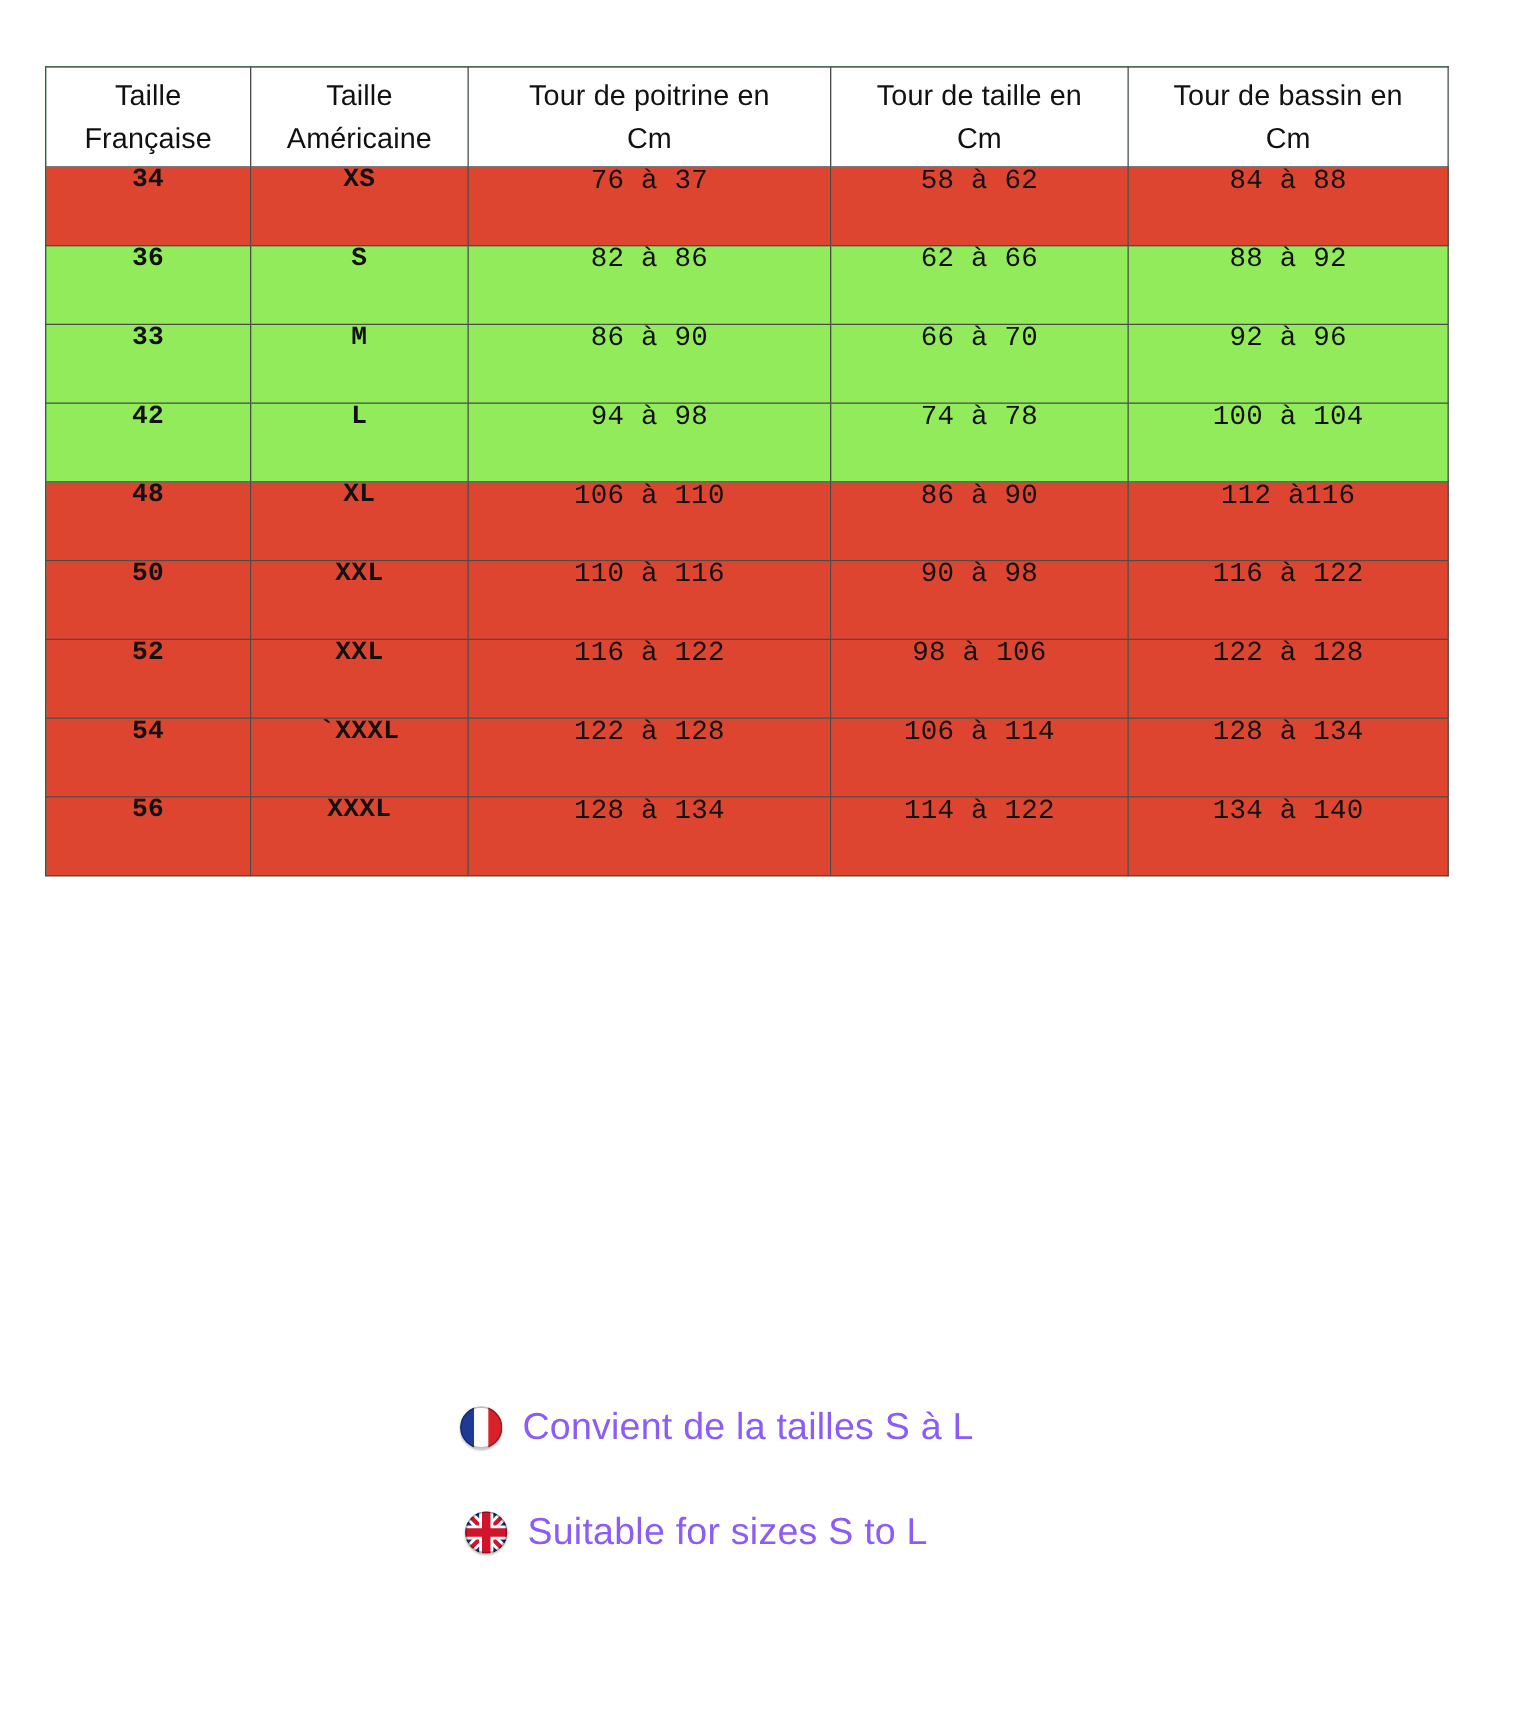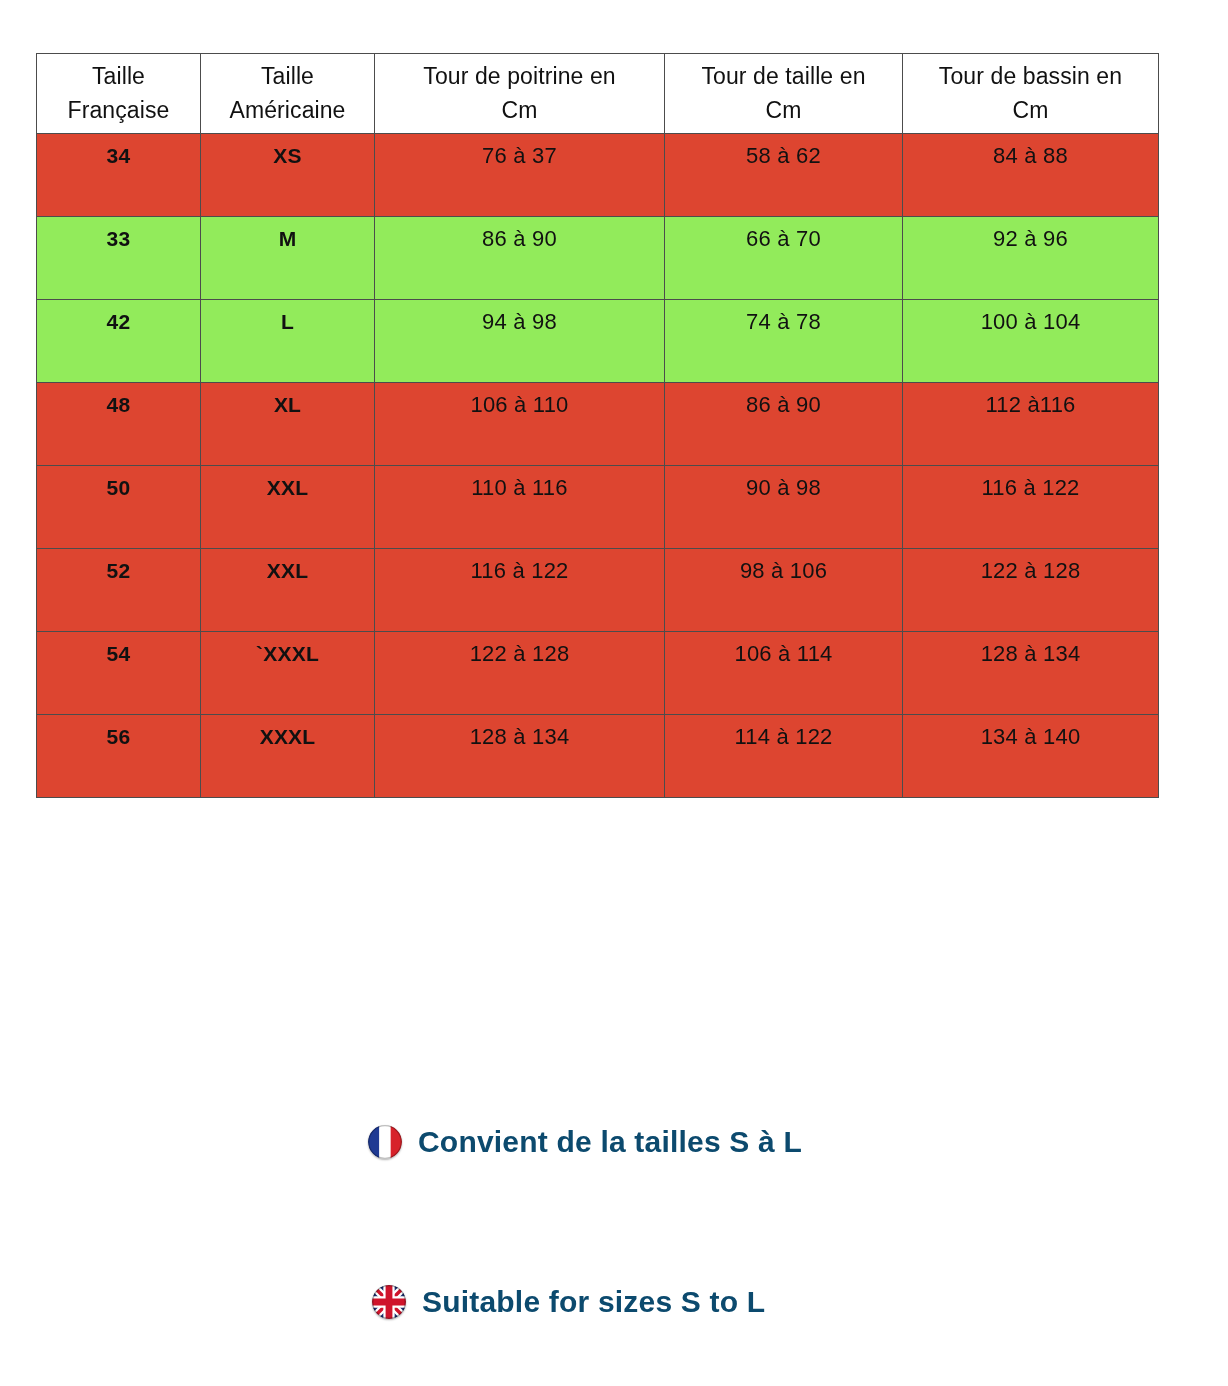--- a/index.html
+++ b/index.html
@@ -47,58 +47,58 @@
     font-weight: normal;
     font-size: 23px;
     line-height: 34px;
     padding-top: 5px;
     box-sizing: border-box;
     letter-spacing: .1px;
   }
 
   
   #size-chart-table tbody td {
-    height: 83px;
+    height: 63px;
     box-sizing: border-box;
     font-size: 22px;
     line-height: 1;
-    padding-top: 11px;
     letter-spacing: .2px;
+    font-family: Liberation Mono, monospace;
   }
   #size-chart-table tbody td.sz,
   #size-chart-table tbody td.us {
     font-weight: bold;
     font-size: 21px;
   }
 
   tr.row-red td    { background: #DD4530; }
   tr.row-green td  { background: #92EB5B; }
 
   
   tr.sep-light td { border-bottom: 2px solid #cfd8c6; }
 
   
   .caption {
     position: absolute;
     display: flex;
     align-items: center;
     gap: 16px;
-    font-weight: bold;
-    color: #0c4a6e;
+    font-weight: normal;
+    color: #8b5cf6;
     white-space: nowrap;
   }
   #caption-fr {
     left: 368px;
     top: 1125px;
     font-size: 30px;
     letter-spacing: .2px;
   }
   #caption-en {
     left: 372px;
-    top: 1285px;
+    top: 1209px;
     font-size: 30px;
     letter-spacing: .2px;
   }
 
   
   .flag {
     width: 34px;
     height: 34px;
     border-radius: 50%;
     overflow: hidden;
@@ -143,20 +143,27 @@
       </th>
     </tr>
   </thead>
   <tbody id="size-chart-body">
       <tr class="row-red sep-light">
         <td class="sz">34</td>
         <td class="us">XS</td>
         <td>76 à 37</td>
         <td>58 à 62</td>
         <td>84 à 88</td>
+      </tr>
+      <tr class="row-green">
+        <td class="sz">36</td>
+        <td class="us">S</td>
+        <td>82 à 86</td>
+        <td>62 à 66</td>
+        <td>88 à 92</td>
       </tr>
       <tr class="row-green">
         <td class="sz">33</td>
         <td class="us">M</td>
         <td>86 à 90</td>
         <td>66 à 70</td>
         <td>92 à 96</td>
       </tr>
       <tr class="row-green">
         <td class="sz">42</td>

